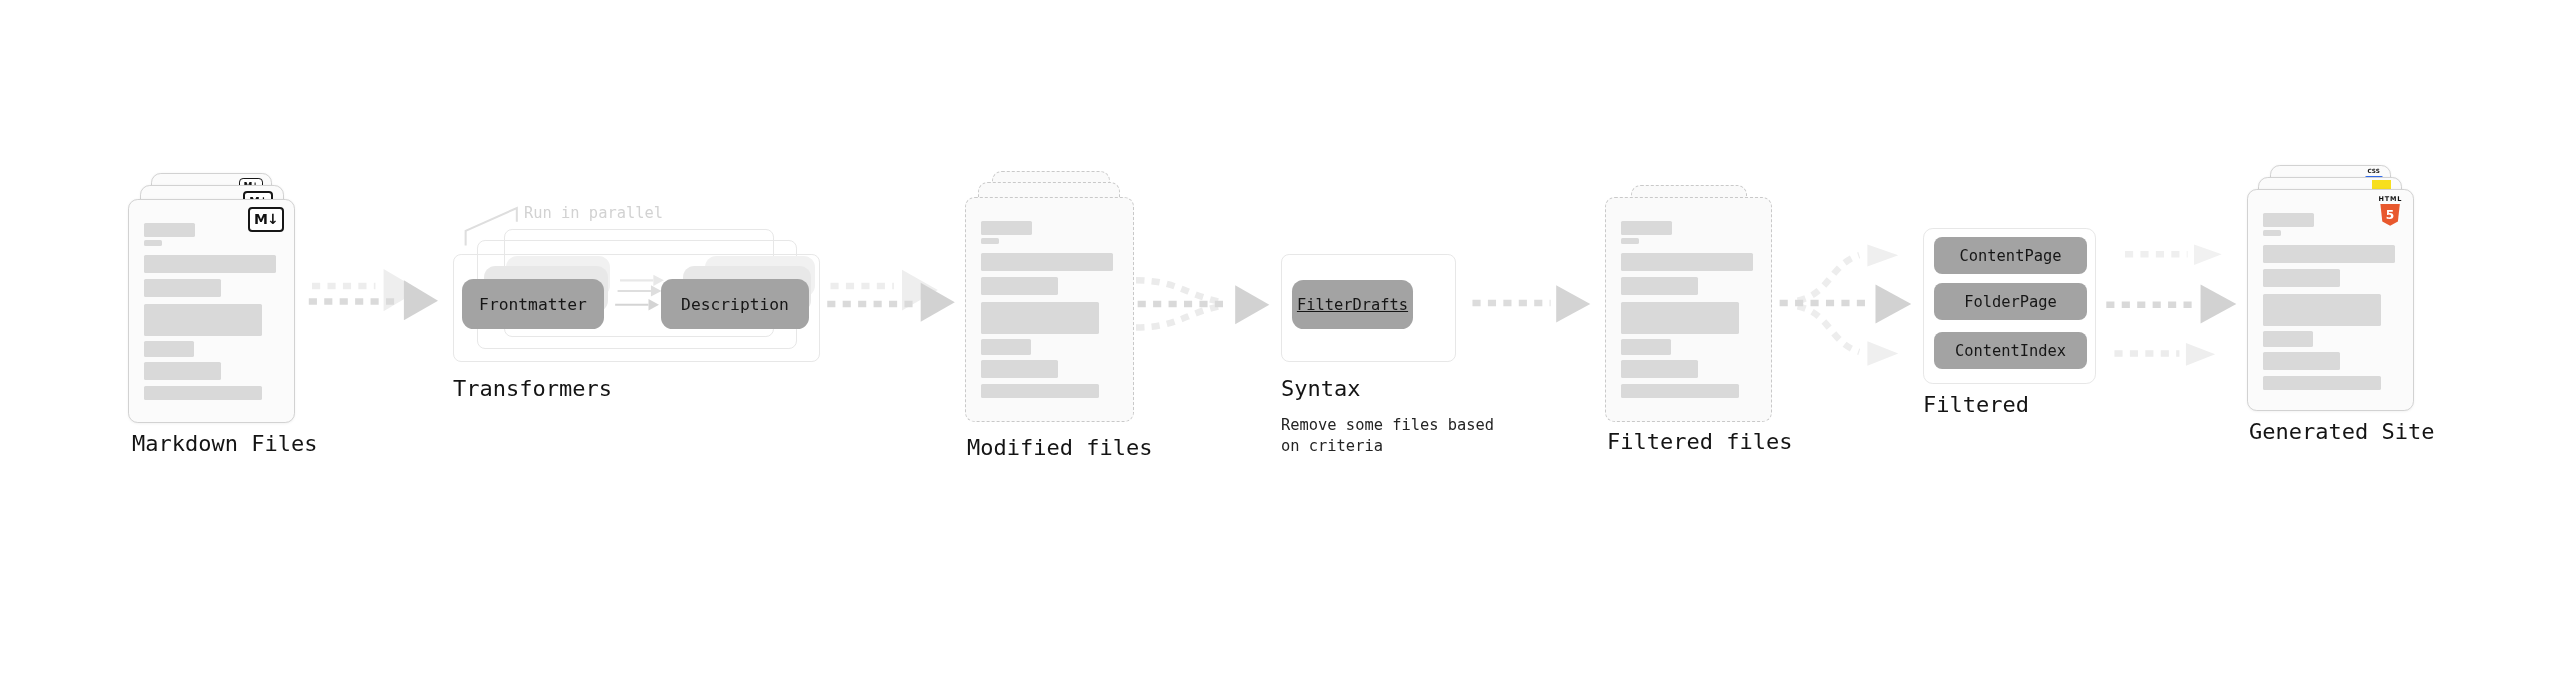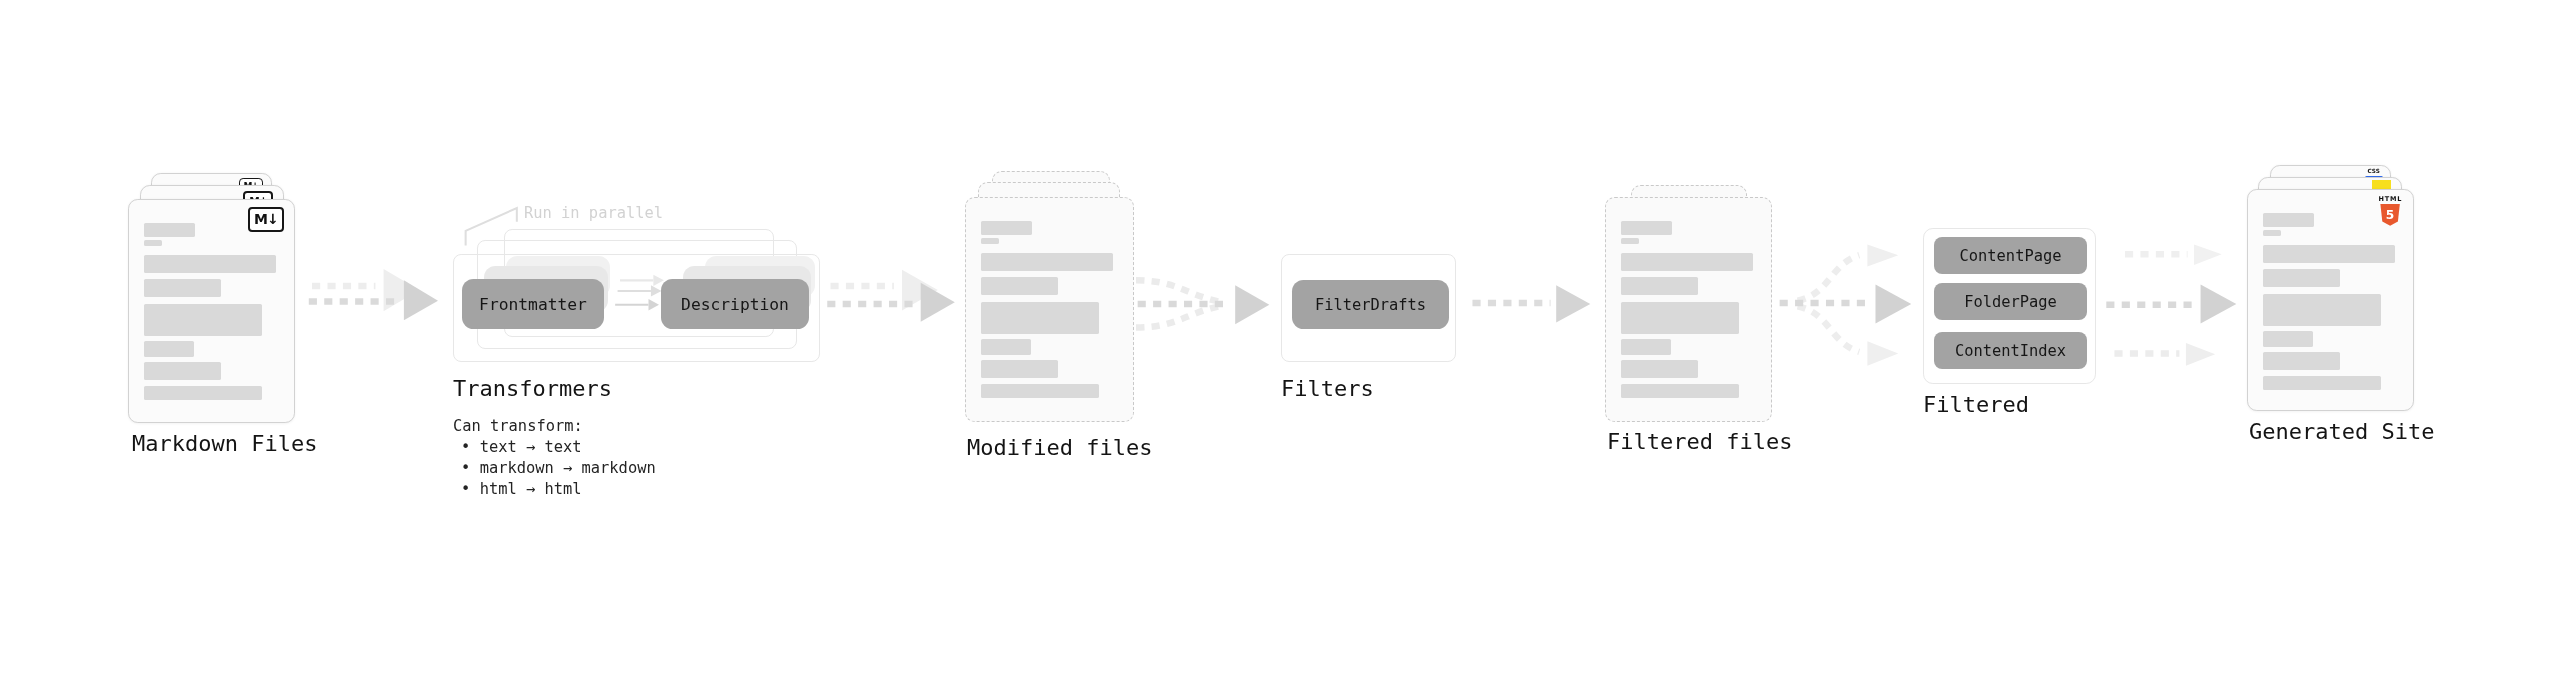--- a/index.html
+++ b/index.html
@@ -144,48 +144,46 @@
   <div class="t-box" style="left:504px;top:229px;width:268px;height:106px;z-index:1;"></div>
   <div class="t-box" style="left:477px;top:240px;width:318px;height:107px;z-index:2;"></div>
   <div class="t-box" style="left:453px;top:254px;width:365px;height:106px;z-index:3;"></div>
   <div class="node ghost2" style="left:506px;top:256px;width:104px;height:41px;z-index:4;"></div>
   <div class="node ghost1" style="left:484px;top:266px;width:124px;height:46px;z-index:5;"></div>
   <div class="node" style="left:462px;top:279px;width:142px;height:50px;z-index:6;text-align:center;">Frontmatter</div>
   <div class="node ghost2" style="left:705px;top:256px;width:110px;height:41px;z-index:4;"></div>
   <div class="node ghost1" style="left:683px;top:266px;width:128px;height:46px;z-index:5;"></div>
   <div class="node" style="left:661px;top:279px;width:148px;height:50px;z-index:6;">Description</div>
   <div class="title" style="left:453px;top:377px;">Transformers</div>
-  <div class="sub" style="left:453px;top:415px;">
-    <div style="line-height:22px;">Can transform:</div>
-    <div style="padding-left:8.1px;">• text → text</div>
-    <div style="padding-left:8.1px;">• markdown → markdown</div>
-    <div style="padding-left:8.1px;">• html → html</div>
-  </div>
 
   <div>
     <div class="doc dashed" style="left:992px;top:171px;width:116px;height:223px;z-index:1;"></div>
     <div class="doc dashed" style="left:978px;top:182px;width:140px;height:223px;z-index:2;"></div>
     <div class="doc dashed" style="left:965px;top:197px;width:167px;height:223px;z-index:3;">
       <div class="bars">
         <div class="bar b1"></div>
           <div class="bar b2"></div>
           <div class="bar b3"></div>
           <div class="bar b4"></div>
         <div class="bar b5"></div>
           <div class="bar b6"></div>
           <div class="bar b7"></div>
           <div class="bar b8"></div>
       </div>
     </div>
   </div>
   <div class="title" style="left:967px;top:436px;">Modified files</div>
 
   <div class="t-box" style="left:1281px;top:254px;width:173px;height:106px;"></div>
-  <div class="node" style="left:1292px;top:280px;width:157px;height:49px;font-size:15.4px;">FilterDrafts</div>
-  <div class="title" style="left:1281px;top:377px;">Filters</div>
+  <div class="node" style="left:1292px;top:280px;width:121px;height:49px;font-size:15.4px;text-decoration:underline;">FilterDrafts</div>
+  <div class="title" style="left:1281px;top:377px;">Syntax</div>
+  <div class="sub" style="left:1281px;top:415px;">
+    <div>Remove some files based</div>
+    <div>on criteria</div>
+  </div>
 
   <div>
     <div class="doc dashed" style="left:1631px;top:185px;width:114px;height:223px;z-index:1;"></div>
     <div class="doc dashed" style="left:1605px;top:197px;width:165px;height:223px;z-index:2;">
       <div class="bars">
         <div class="bar b1"></div>
           <div class="bar b2"></div>
           <div class="bar b3"></div>
           <div class="bar b4"></div>
         <div class="bar b5"></div>

